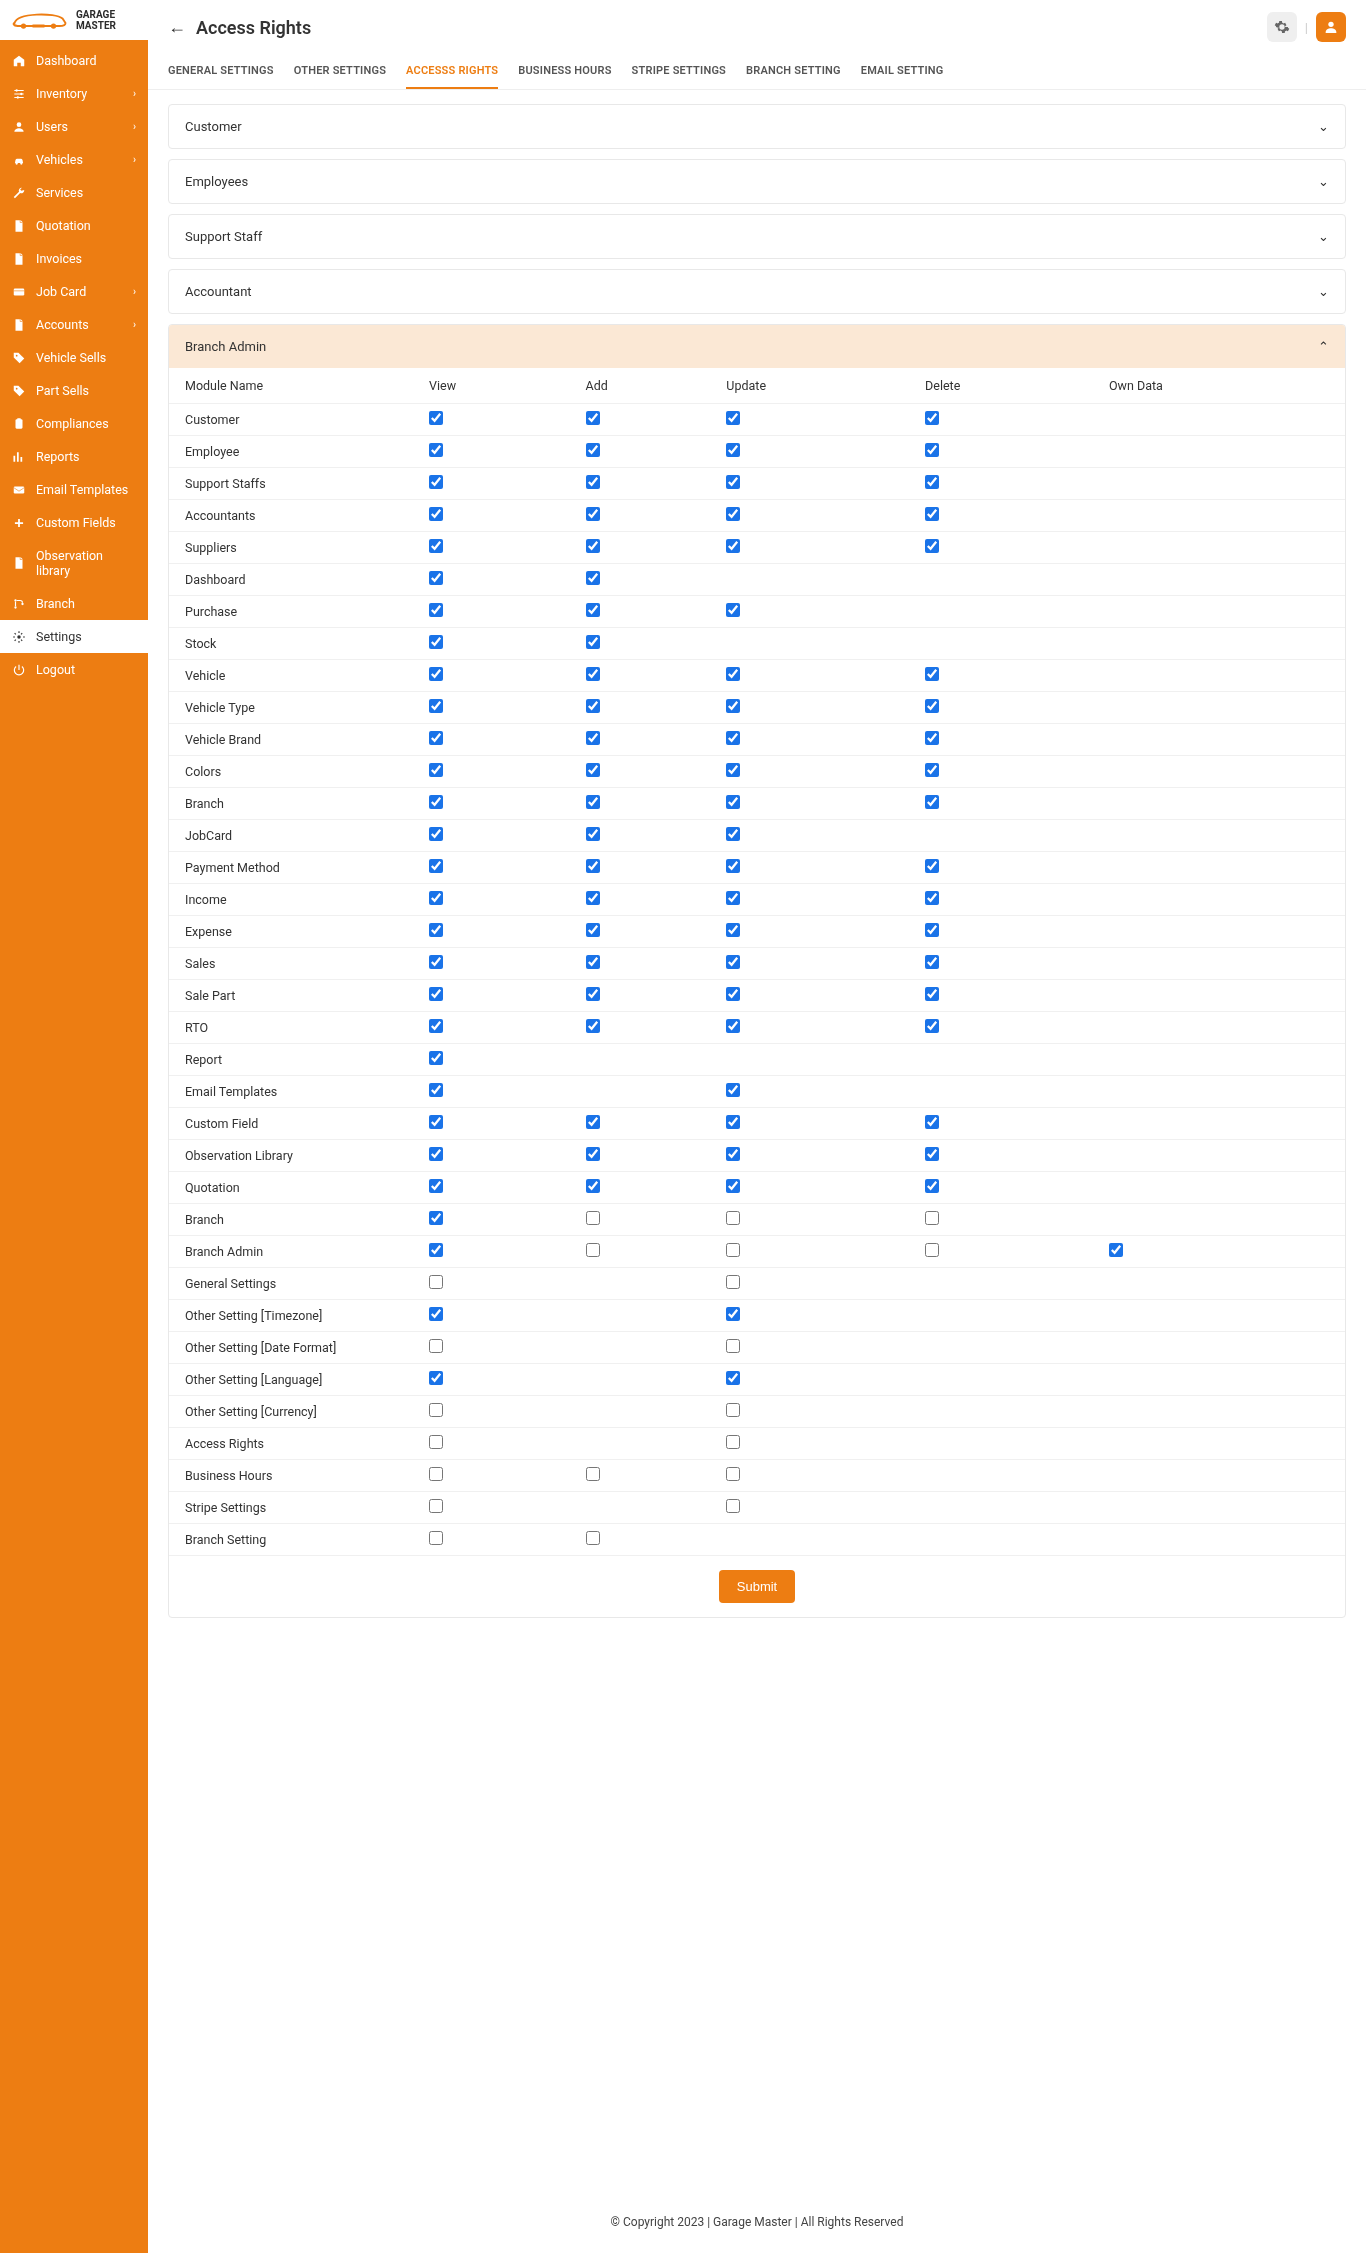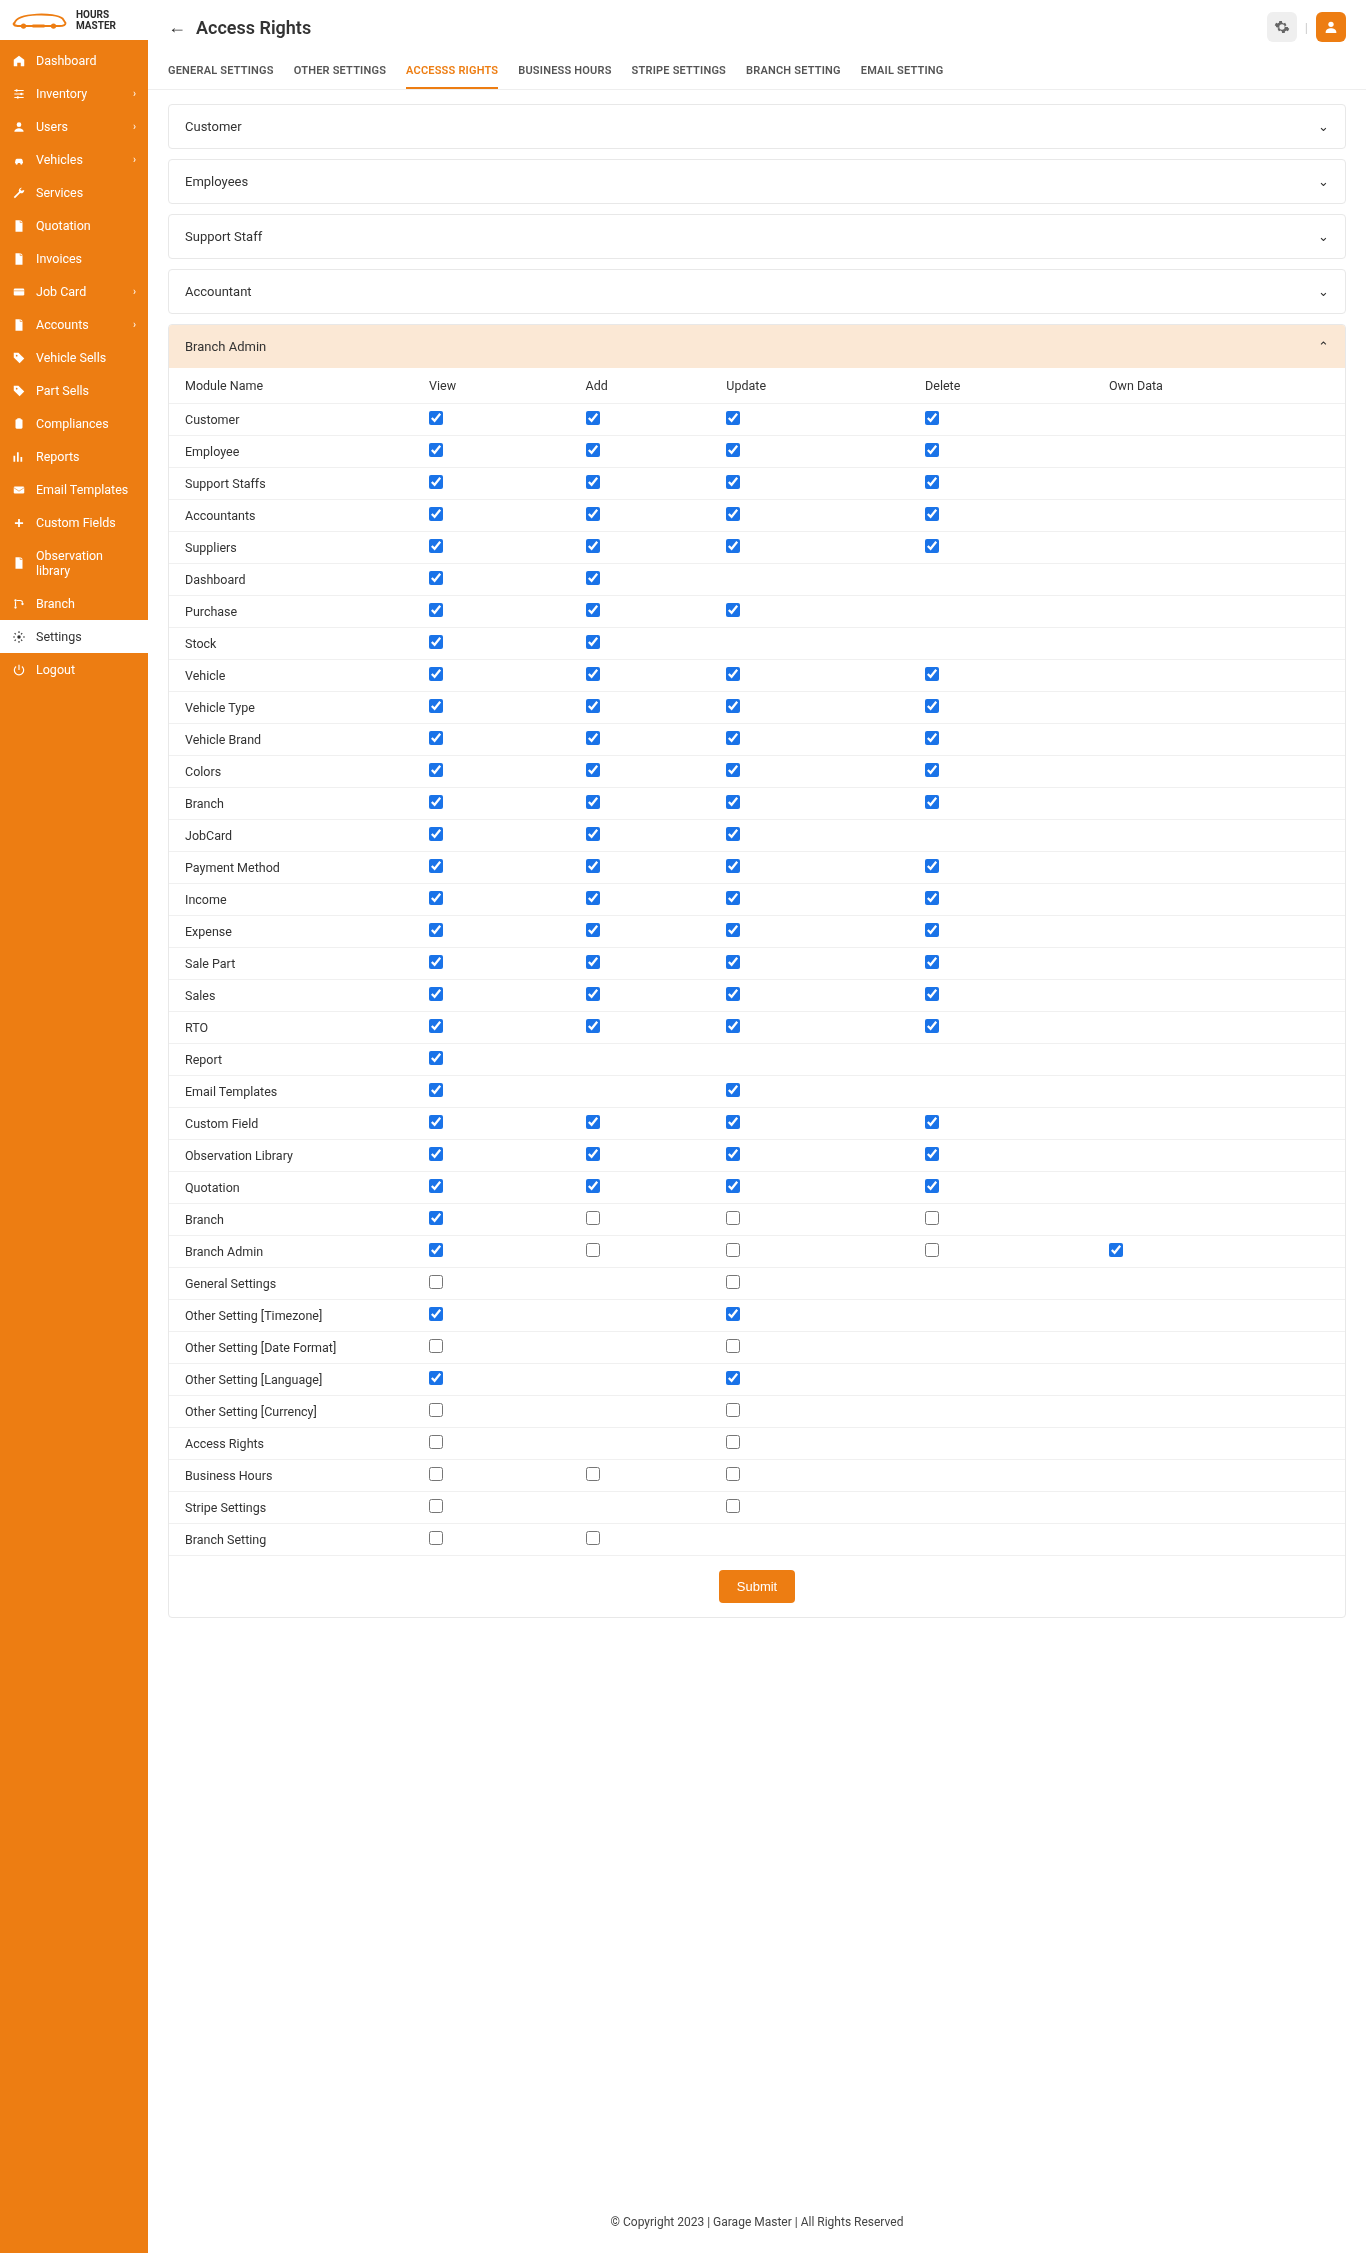--- a/index.html
+++ b/index.html
@@ -48,21 +48,21 @@
 <div class="layout">
   <aside class="sidebar">
     <div class="logo">
       <svg class="logo-car" viewBox="0 0 80 28">
         <path d="M6 18 C10 4 60 4 70 12 L74 18 C74 22 68 22 66 22 L10 22 C4 22 4 18 6 18 Z" fill="none" stroke="#ed7d12" stroke-width="2.5"></path>
         <circle cx="18" cy="22" r="3.5" fill="#ed7d12"></circle>
         <circle cx="58" cy="22" r="3.5" fill="#ed7d12"></circle>
         <rect x="30" y="20" width="16" height="4" fill="#ed7d12"></rect>
       </svg>
       <div class="logo-txt">
-          <span>HOURS</span>
+          <span>GARAGE</span>
           <span>MASTER</span>
         </div>
     </div>
     <ul class="nav" id="nav">
         <li>
           <span class="ico">
             <svg viewBox="0 0 24 24" width="14" height="14" fill="currentColor">
               <path d="M3 10l9-7 9 7v10a1 1 0 01-1 1h-5v-6h-6v6H4a1 1 0 01-1-1z"></path>
             </svg>
           </span>
@@ -444,29 +444,29 @@
                   </tr>
                   <tr>
                     <td>Expense</td>
                     <td><input type="checkbox" checked="" style=""></td>
                     <td><input type="checkbox" checked="" style=""></td>
                     <td><input type="checkbox" checked="" style=""></td>
                     <td><input type="checkbox" checked="" style=""></td>
                     <td></td>
                   </tr>
                   <tr>
+                    <td>Sales</td>
+                    <td><input type="checkbox" checked="" style=""></td>
+                    <td><input type="checkbox" checked="" style=""></td>
+                    <td><input type="checkbox" checked="" style=""></td>
+                    <td><input type="checkbox" checked="" style=""></td>
+                    <td></td>
+                  </tr>
+                  <tr>
                     <td>Sale Part</td>
-                    <td><input type="checkbox" checked="" style=""></td>
-                    <td><input type="checkbox" checked="" style=""></td>
-                    <td><input type="checkbox" checked="" style=""></td>
-                    <td><input type="checkbox" checked="" style=""></td>
-                    <td></td>
-                  </tr>
-                  <tr>
-                    <td>Sales</td>
                     <td><input type="checkbox" checked="" style=""></td>
                     <td><input type="checkbox" checked="" style=""></td>
                     <td><input type="checkbox" checked="" style=""></td>
                     <td><input type="checkbox" checked="" style=""></td>
                     <td></td>
                   </tr>
                   <tr>
                     <td>RTO</td>
                     <td><input type="checkbox" checked="" style=""></td>
                     <td><input type="checkbox" checked="" style=""></td>

